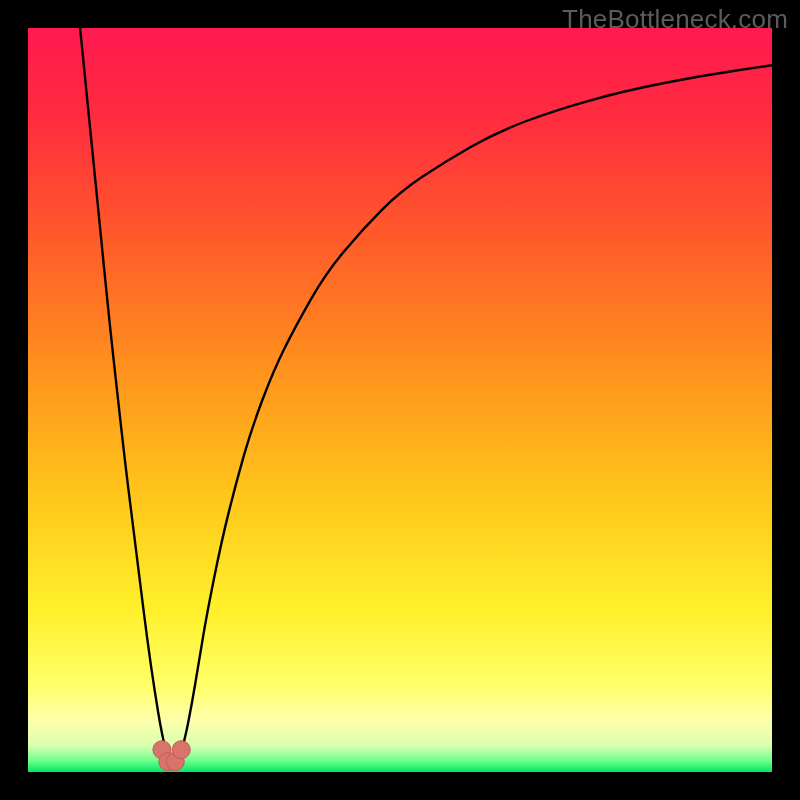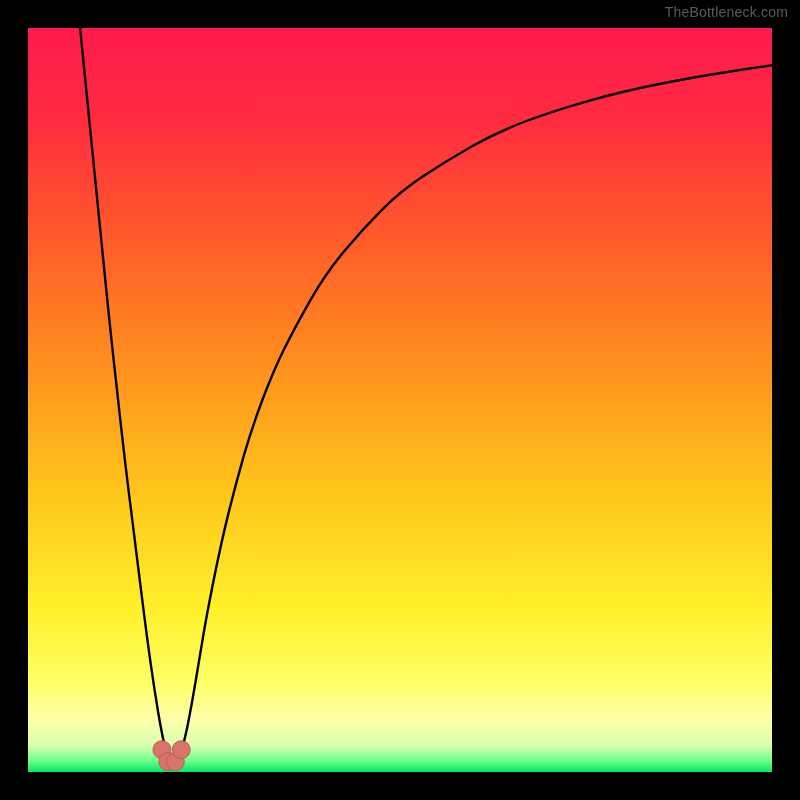--- a/index.html
+++ b/index.html
@@ -23,21 +23,21 @@
     left: 28px;
     width: 744px;
     height: 744px;
     overflow: hidden;
   }
   .watermark {
     position: absolute;
     top: 4px;
     right: 12px;
     color: #5b5b5b;
-    font-size: 14px;
+    font-size: 26px;
     font-weight: 400;
     letter-spacing: 0.2px;
     font-family: Arial, Helvetica, sans-serif;
   }
   svg { display: block; }
 </style>
 </head>
 <body>
 
 <div class="frame">

